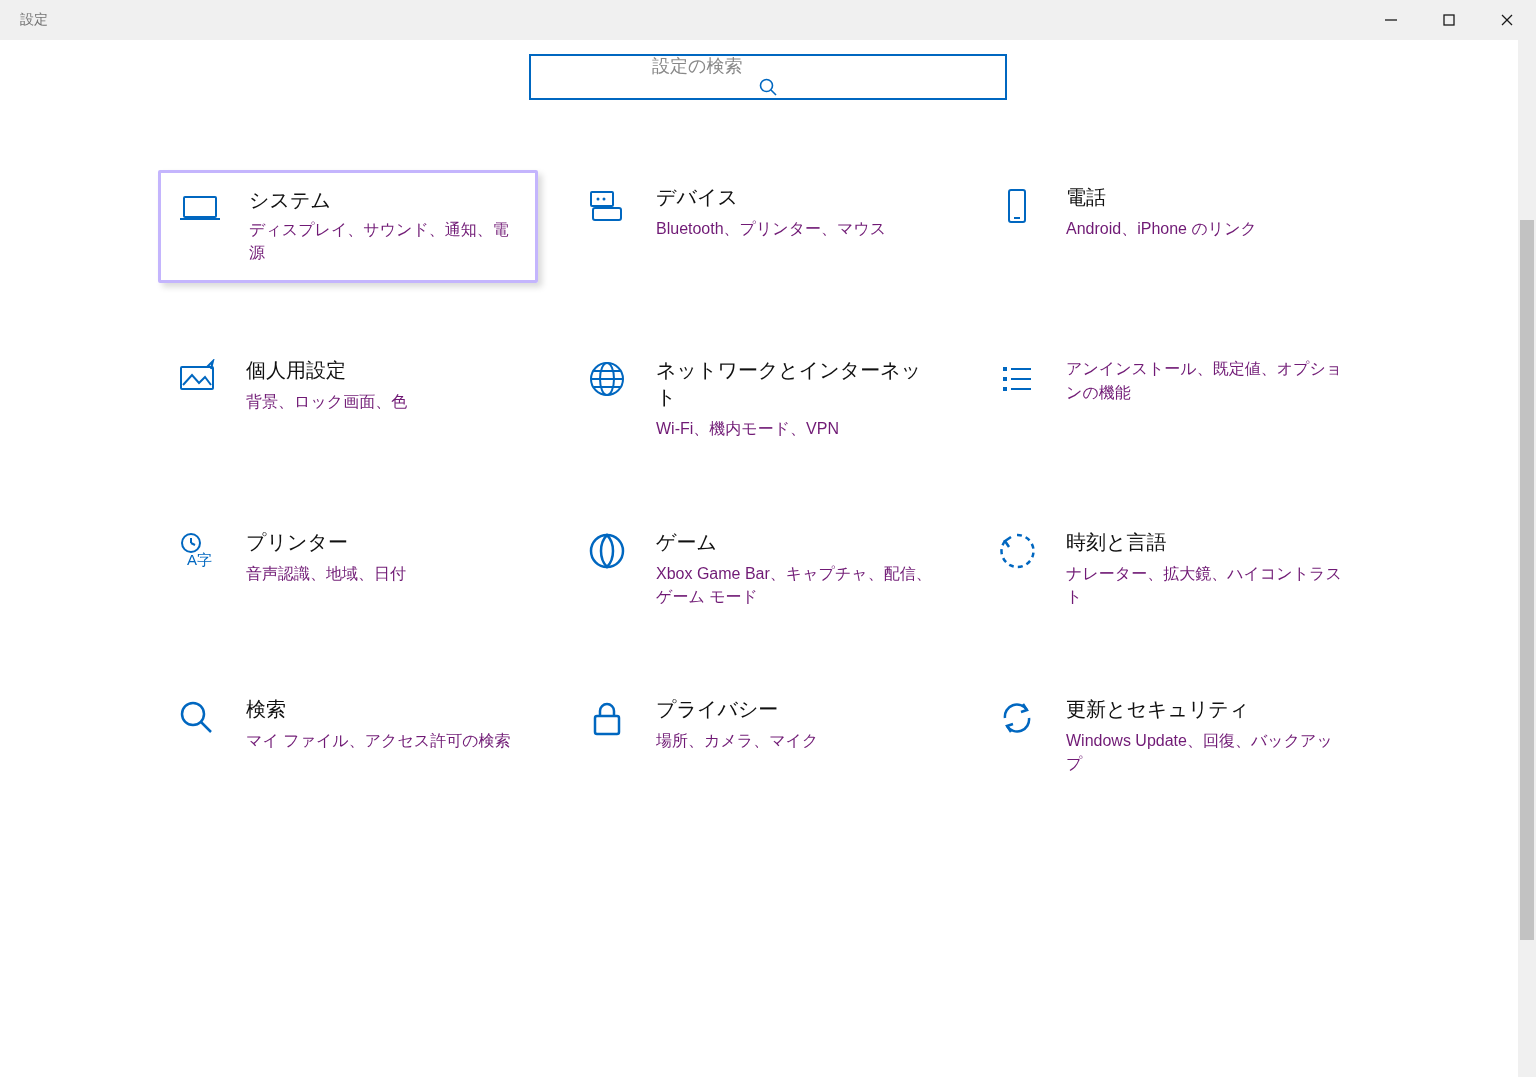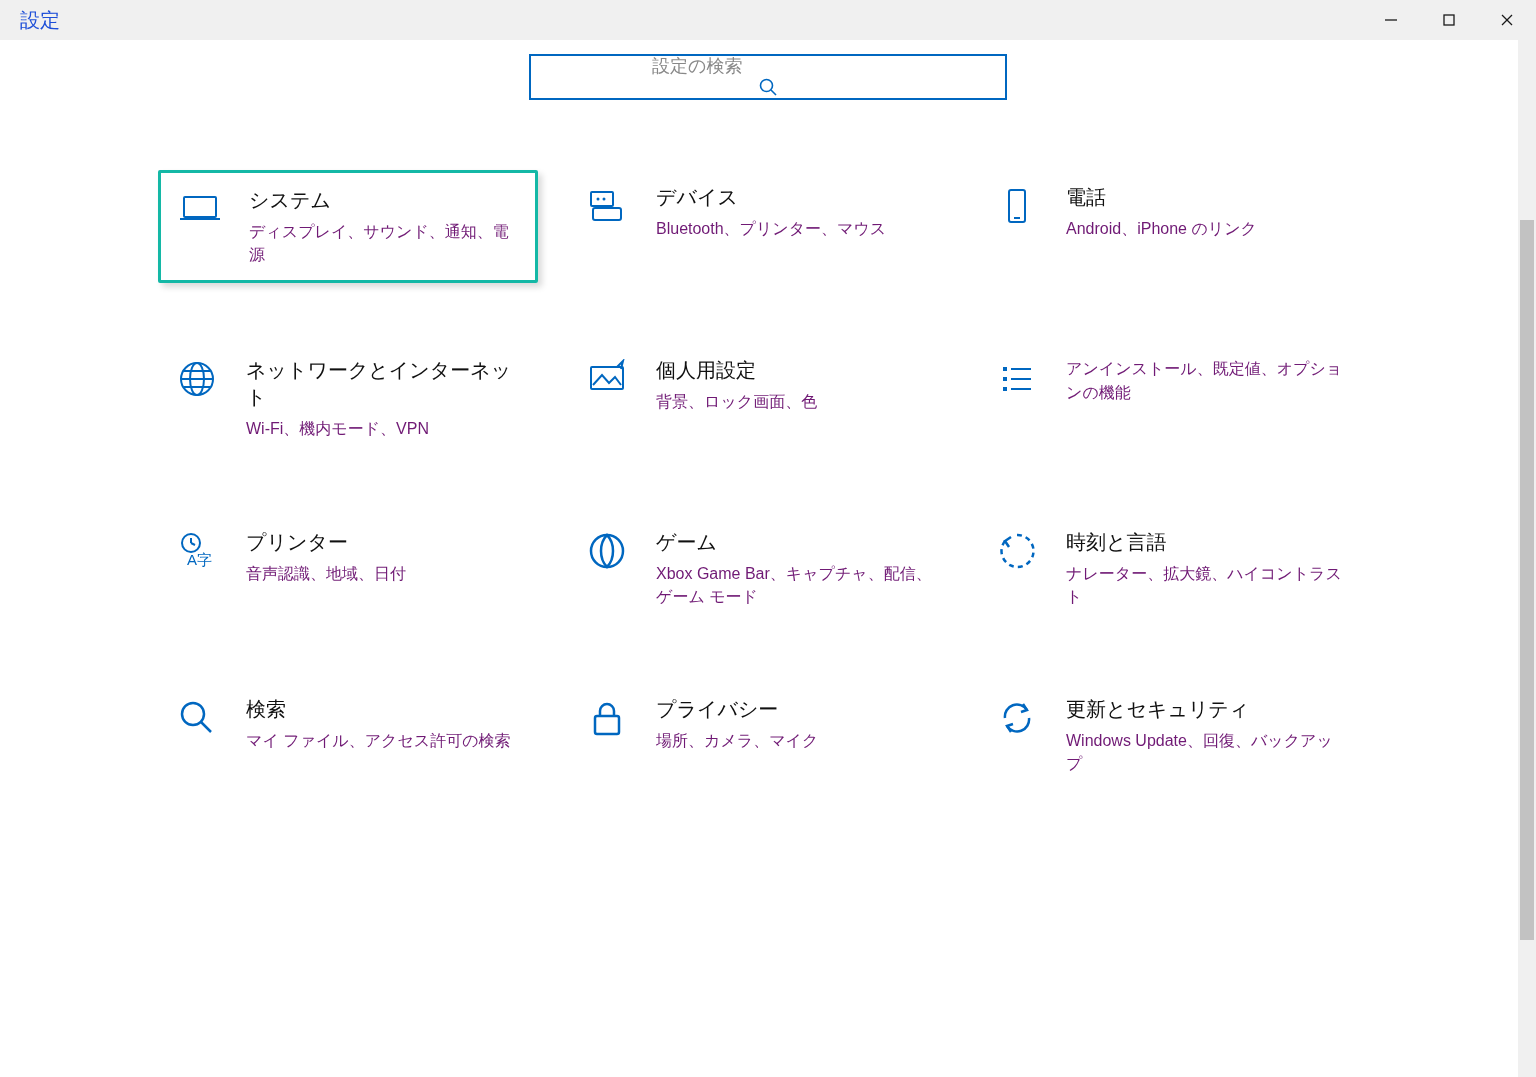--- a/index.html
+++ b/index.html
@@ -13,22 +13,22 @@
   }
   .titlebar {
     height: 40px;
     background: #f0f0f0;
     display: flex;
     align-items: center;
     justify-content: space-between;
     padding-left: 20px;
   }
   .titlebar-title {
-    font-size: 20px;
-    color: #1d4ed8;
+    font-size: 14px;
+    color: #737373;
   }
   .window-controls {
     display: flex;
     height: 100%;
   }
   .wc-btn {
     width: 58px;
     height: 40px;
     display: flex;
     align-items: center;
@@ -77,23 +77,24 @@
     row-gap: 60px;
   }
   .card {
     display: flex;
     align-items: flex-start;
     padding: 14px 14px 14px 18px;
     min-height: 100px;
     cursor: pointer;
   }
   .card.highlighted {
-    border: 3px solid #14b8a6;
+    border: 3px solid #c4b5fd;
     box-shadow: 4px 4px 6px rgba(0,0,0,0.15);
     border-radius: 2px;
+    font-family: Liberation Mono, monospace;
   }
   .card-icon {
     width: 42px;
     height: 42px;
     margin-right: 28px;
     margin-top: 2px;
     flex-shrink: 0;
     display:flex; justify-content:center;
   }
   .card-icon svg { width: 40px; height: 40px; }
@@ -205,44 +206,44 @@
       </div>
       <div class="card-text">
         <div class="card-title">電話</div>
         <div class="card-desc">Android、iPhone のリンク</div>
       </div>
     </div>
 
     <div class="card">
       <div class="card-icon">
         <svg viewBox="0 0 40 40">
+            <rect x="4" y="8" width="32" height="22" rx="1" fill="none" stroke="#0067c0" stroke-width="2"></rect>
+            <path d="M6 26 L15 16 L22 24 L28 18 L34 26" fill="none" stroke="#0067c0" stroke-width="2"></path>
+            <path d="M30 8 L36 2 L34 10" fill="none" stroke="#0067c0" stroke-width="2"></path>
+          </svg>
+      </div>
+      <div class="card-text">
+        <div class="card-title">個人用設定</div>
+        <div class="card-desc">背景、ロック画面、色</div>
+      </div>
+    </div>
+
+    <div class="card">
+      <div class="card-icon">
+        <svg viewBox="0 0 40 40">
             <circle cx="20" cy="20" r="16" fill="none" stroke="#0067c0" stroke-width="2"></circle>
             <ellipse cx="20" cy="20" rx="7" ry="16" fill="none" stroke="#0067c0" stroke-width="2"></ellipse>
             <line x1="4" y1="20" x2="36" y2="20" stroke="#0067c0" stroke-width="2"></line>
             <line x1="7" y1="12" x2="33" y2="12" stroke="#0067c0" stroke-width="2"></line>
             <line x1="7" y1="28" x2="33" y2="28" stroke="#0067c0" stroke-width="2"></line>
           </svg>
       </div>
       <div class="card-text">
         <div class="card-title">ネットワークとインターネット</div>
         <div class="card-desc">Wi-Fi、機内モード、VPN</div>
-      </div>
-    </div>
-
-    <div class="card">
-      <div class="card-icon">
-        <svg viewBox="0 0 40 40">
-            <rect x="4" y="8" width="32" height="22" rx="1" fill="none" stroke="#0067c0" stroke-width="2"></rect>
-            <path d="M6 26 L15 16 L22 24 L28 18 L34 26" fill="none" stroke="#0067c0" stroke-width="2"></path>
-            <path d="M30 8 L36 2 L34 10" fill="none" stroke="#0067c0" stroke-width="2"></path>
-          </svg>
-      </div>
-      <div class="card-text">
-        <div class="card-title">個人用設定</div>
-        <div class="card-desc">背景、ロック画面、色</div>
       </div>
     </div>
 
     <div class="card">
       <div class="card-icon">
         <svg viewBox="0 0 40 40">
           <rect x="6" y="8" width="4" height="4" fill="#0067c0"></rect>
             <line x1="14" y1="10" x2="34" y2="10" stroke="#0067c0" stroke-width="2"></line>
           <rect x="6" y="18" width="4" height="4" fill="#0067c0"></rect>
             <line x1="14" y1="20" x2="34" y2="20" stroke="#0067c0" stroke-width="2"></line>

